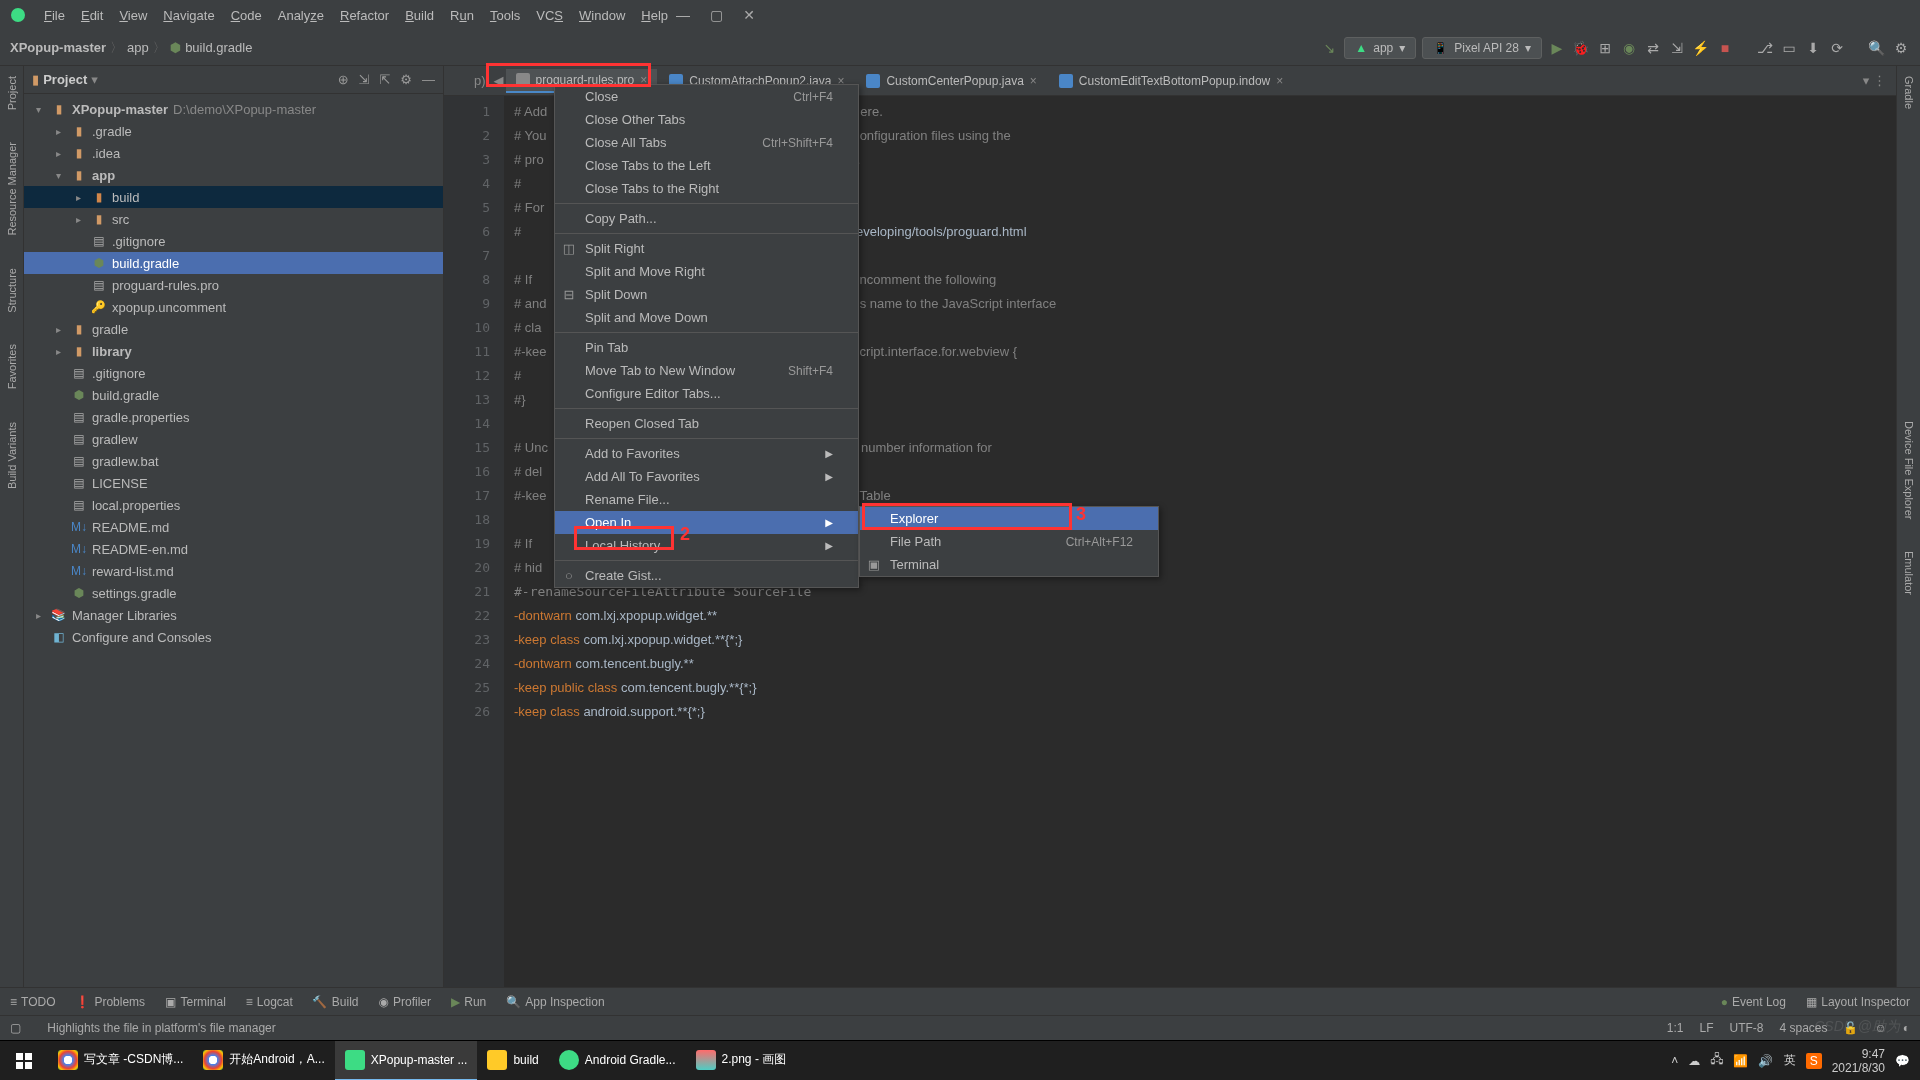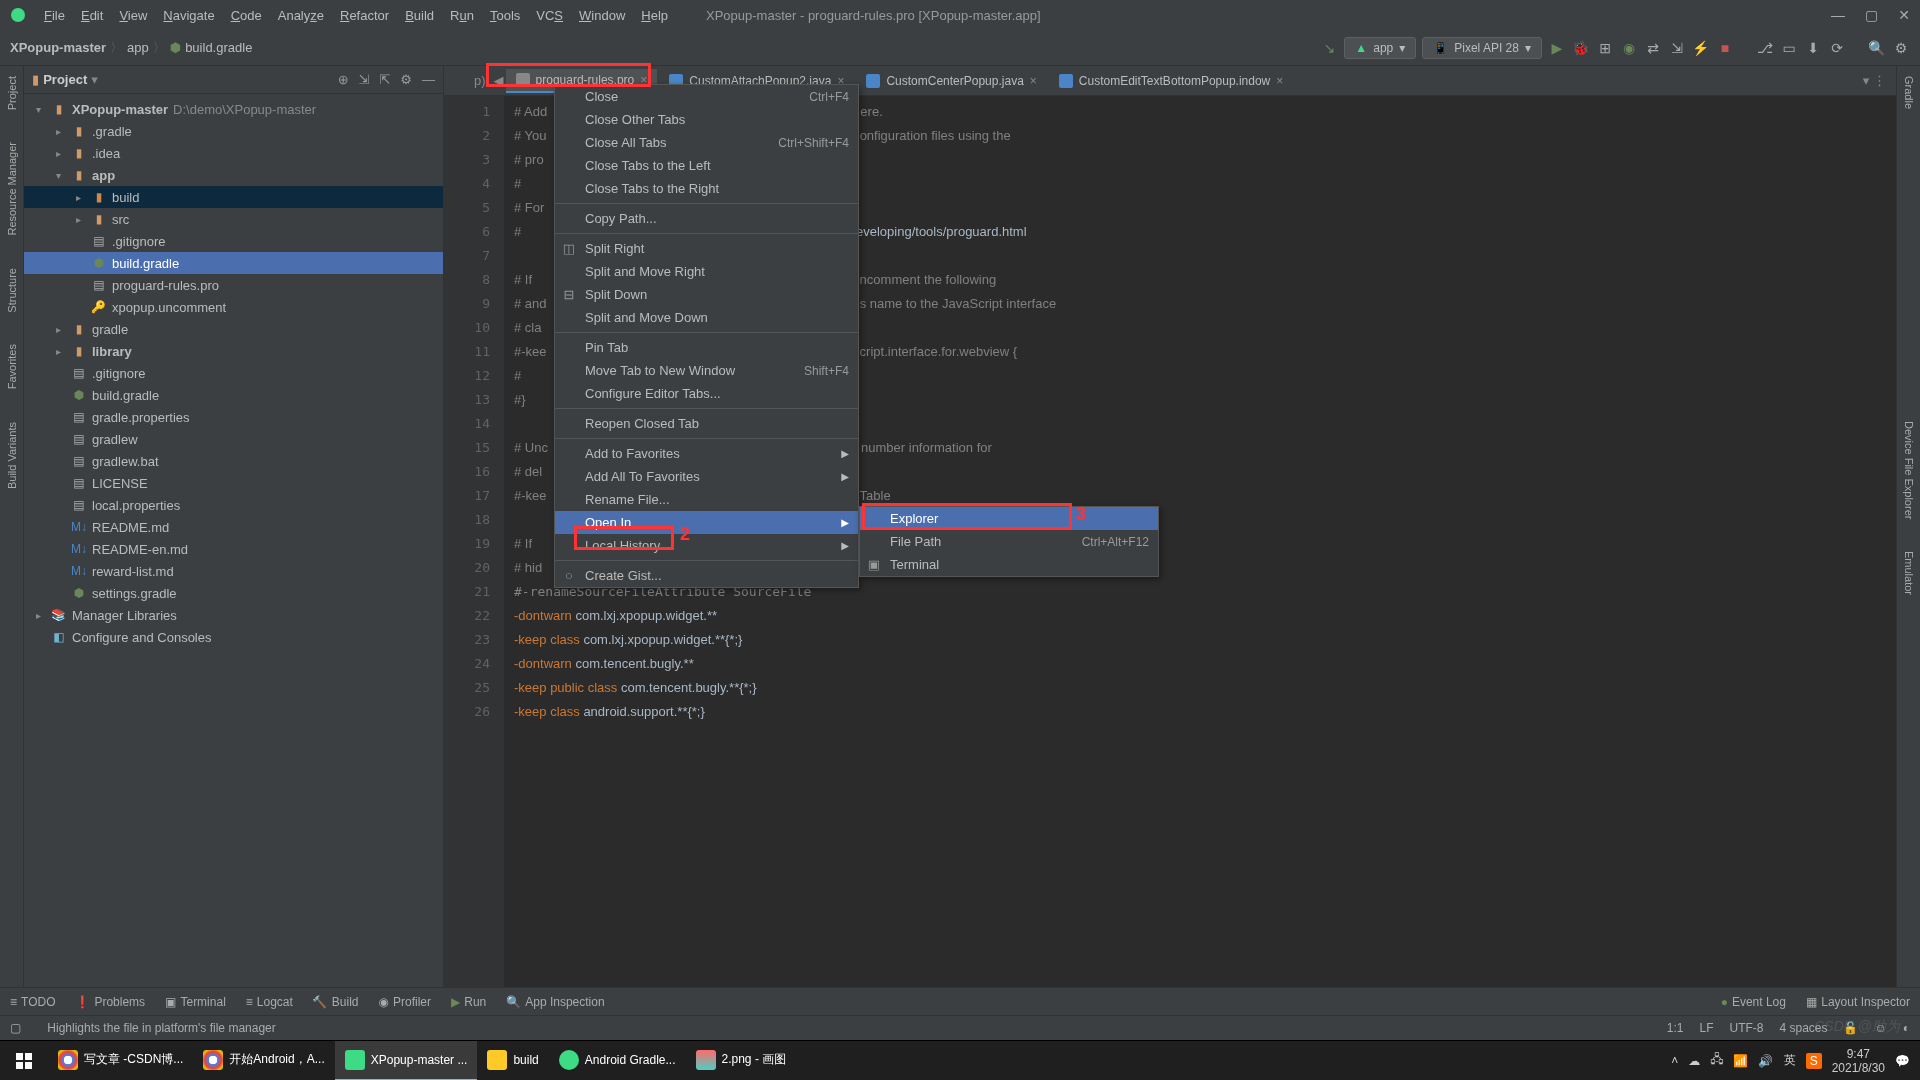--- a/index.html
+++ b/index.html
@@ -57,21 +57,21 @@
 .editor-tabs .more { margin-left: auto; color: #888; padding: 0 10px; }
 
 .editor-body { flex: 1; display: flex; overflow: hidden; position: relative; }
 .gutter { width: 60px; background: #313335; text-align: right; padding-right: 14px; color: #606366; font-family: "Consolas", monospace; font-size: 13px; line-height: 24px; padding-top: 4px; }
 .code { flex: 1; font-family: "Consolas", monospace; font-size: 13px; line-height: 24px; padding: 4px 0 0 10px; white-space: pre; color: #808080; }
 .kw { color: #cc7832; }
 .pkg { color: #a9b7c6; }
 
 
 .ctx-menu { position: absolute; background: #3c3f41; border: 1px solid #555; box-shadow: 2px 2px 6px rgba(0,0,0,.4); z-index: 100; min-width: 300px; }
-.ctx-item { padding: 4px 9px 4px 30px; display: flex; align-items: center; cursor: pointer; font-size: 13px; position: relative; color: #bbb; }
+.ctx-item { padding: 4px 25px 4px 30px; display: flex; align-items: center; cursor: pointer; font-size: 13px; position: relative; color: #bbb; }
 .ctx-item.selected { background: #4b6eaf; color: #fff; }
 .ctx-item .shortcut { margin-left: auto; color: #999; font-size: 12px; }
 .ctx-item .sub-arrow { margin-left: auto; font-size: 10px; }
 .ctx-sep { height: 1px; background: #555; margin: 3px 0; }
 .ctx-item .pre-icon { position: absolute; left: 6px; width: 16px; text-align: center; color: #999; }
 .red-box { border: 3px solid #ff3333; position: absolute; pointer-events: none; z-index: 200; }
 .annotation-num { position: absolute; color: #ff3333; font-weight: bold; font-size: 18px; z-index: 201; }
 
 
 .bottom-tools { height: 28px; background: #3c3f41; display: flex; align-items: center; padding: 0 10px; gap: 20px; border-top: 1px solid #323232; font-size: 12px; }
@@ -104,21 +104,20 @@
   <span class="menu-item"><u>N</u>avigate</span>
   <span class="menu-item"><u>C</u>ode</span>
   <span class="menu-item">Analy<u>z</u>e</span>
   <span class="menu-item"><u>R</u>efactor</span>
   <span class="menu-item"><u>B</u>uild</span>
   <span class="menu-item">R<u>u</u>n</span>
   <span class="menu-item"><u>T</u>ools</span>
   <span class="menu-item">VC<u>S</u></span>
   <span class="menu-item"><u>W</u>indow</span>
   <span class="menu-item"><u>H</u>elp</span>
-  <span class="title">XPopup-master - proguard-rules.pro [XPopup-master.app]</span>
   <div class="win-controls">
     <span>—</span>
     <span>▢</span>
     <span>✕</span>
   </div>
 </div>
 
 <div class="toolbar">
   <div class="breadcrumb">
     <span style="font-weight:bold">XPopup-master</span>
@@ -552,21 +551,21 @@
       <span>2.png - 画图</span>
     </div>
   <div class="tray">
     <span>˄</span>
     <span>☁</span>
     <span>🖧</span>
     <span>📶</span>
     <span>🔊</span>
     <span>英</span>
     <span style="background:#ff6a00;padding:1px 4px;color:#fff;border-radius:2px">S</span>
-    <div style="text-align:center;line-height:14px">
+    <div style="text-align:right;line-height:14px">
       <div>9:47</div>
       <div>2021/8/30</div>
     </div>
     <span>💬</span>
   </div>
 </div>
 
 <div class="watermark">CSDN @助为</div>
 
 </body></html>

